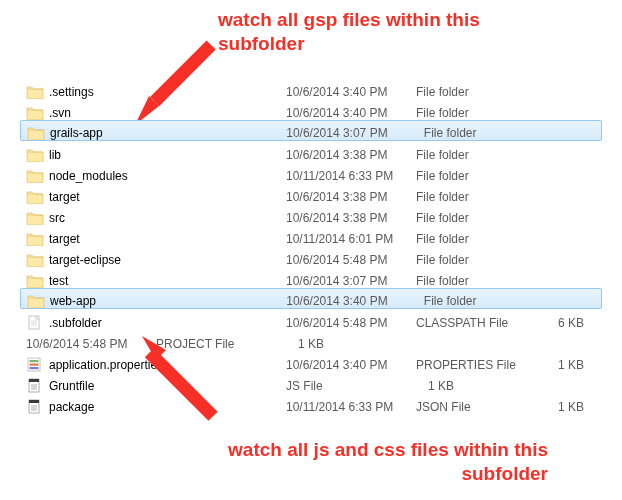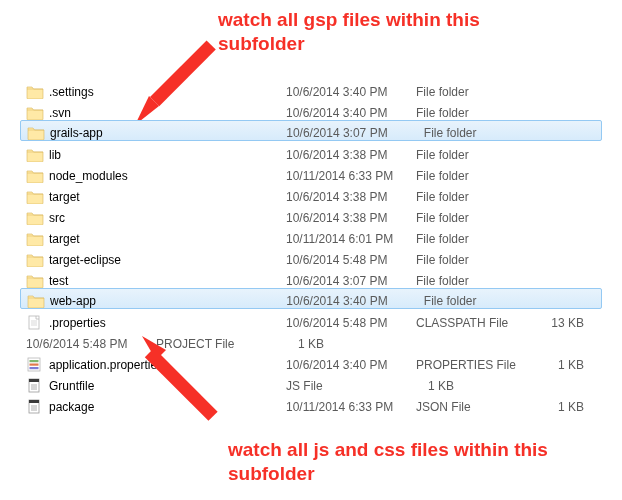--- a/index.html
+++ b/index.html
@@ -45,21 +45,21 @@
   }
   .annotation {
     position: absolute;
     color: #f63027;
     font-family: Arial, sans-serif;
     font-size: 19px;
     line-height: 1.25;
     font-weight: 700;
   }
   .annotation.top { top: 8px; left: 218px; width: 300px; }
-  .annotation.bottom { top: 438px; left: 228px; width: 320px; }
+  .annotation.bottom { top: 438px; left: 228px; width: 320px; text-align: right; }
   .arrow {
     position: absolute;
   }
   .arrow svg { display: block; }
 </style>
 </head>
 <body>
 
 <div class="annotation top">watch all gsp files within this subfolder</div>
 
@@ -231,25 +231,25 @@
       <div class="col-name">
         <span class="icon-file">
           <svg viewBox="0 0 18 15">
             <rect x="3" y="1" width="10" height="13" fill="#fff" stroke="#b7b7b7" stroke-width="0.8"></rect>
             <path d="M10 1 v3 h3" fill="none" stroke="#b7b7b7" stroke-width="0.8"></path>
             <line x1="5" y1="6" x2="11" y2="6" stroke="#cfcfcf" stroke-width="0.8"></line>
             <line x1="5" y1="8" x2="11" y2="8" stroke="#cfcfcf" stroke-width="0.8"></line>
             <line x1="5" y1="10" x2="11" y2="10" stroke="#cfcfcf" stroke-width="0.8"></line>
           </svg>
         </span>
-        <span class="name-text">.properties</span>
+        <span class="name-text">.subfolder</span>
       </div>
       <div class="col-date">10/6/2014 5:48 PM</div>
       <div class="col-type">CLASSPATH File</div>
-      <div class="col-size">13 KB</div>
+      <div class="col-size">6 KB</div>
     </div>
     <div class="row">
       <div class="col-date">10/6/2014 5:48 PM</div>
       <div class="col-type">PROJECT File</div>
       <div class="col-size">1 KB</div>
     </div>
     <div class="row">
       <div class="col-name">
         <span class="icon-prop">
           <svg viewBox="0 0 18 15">

